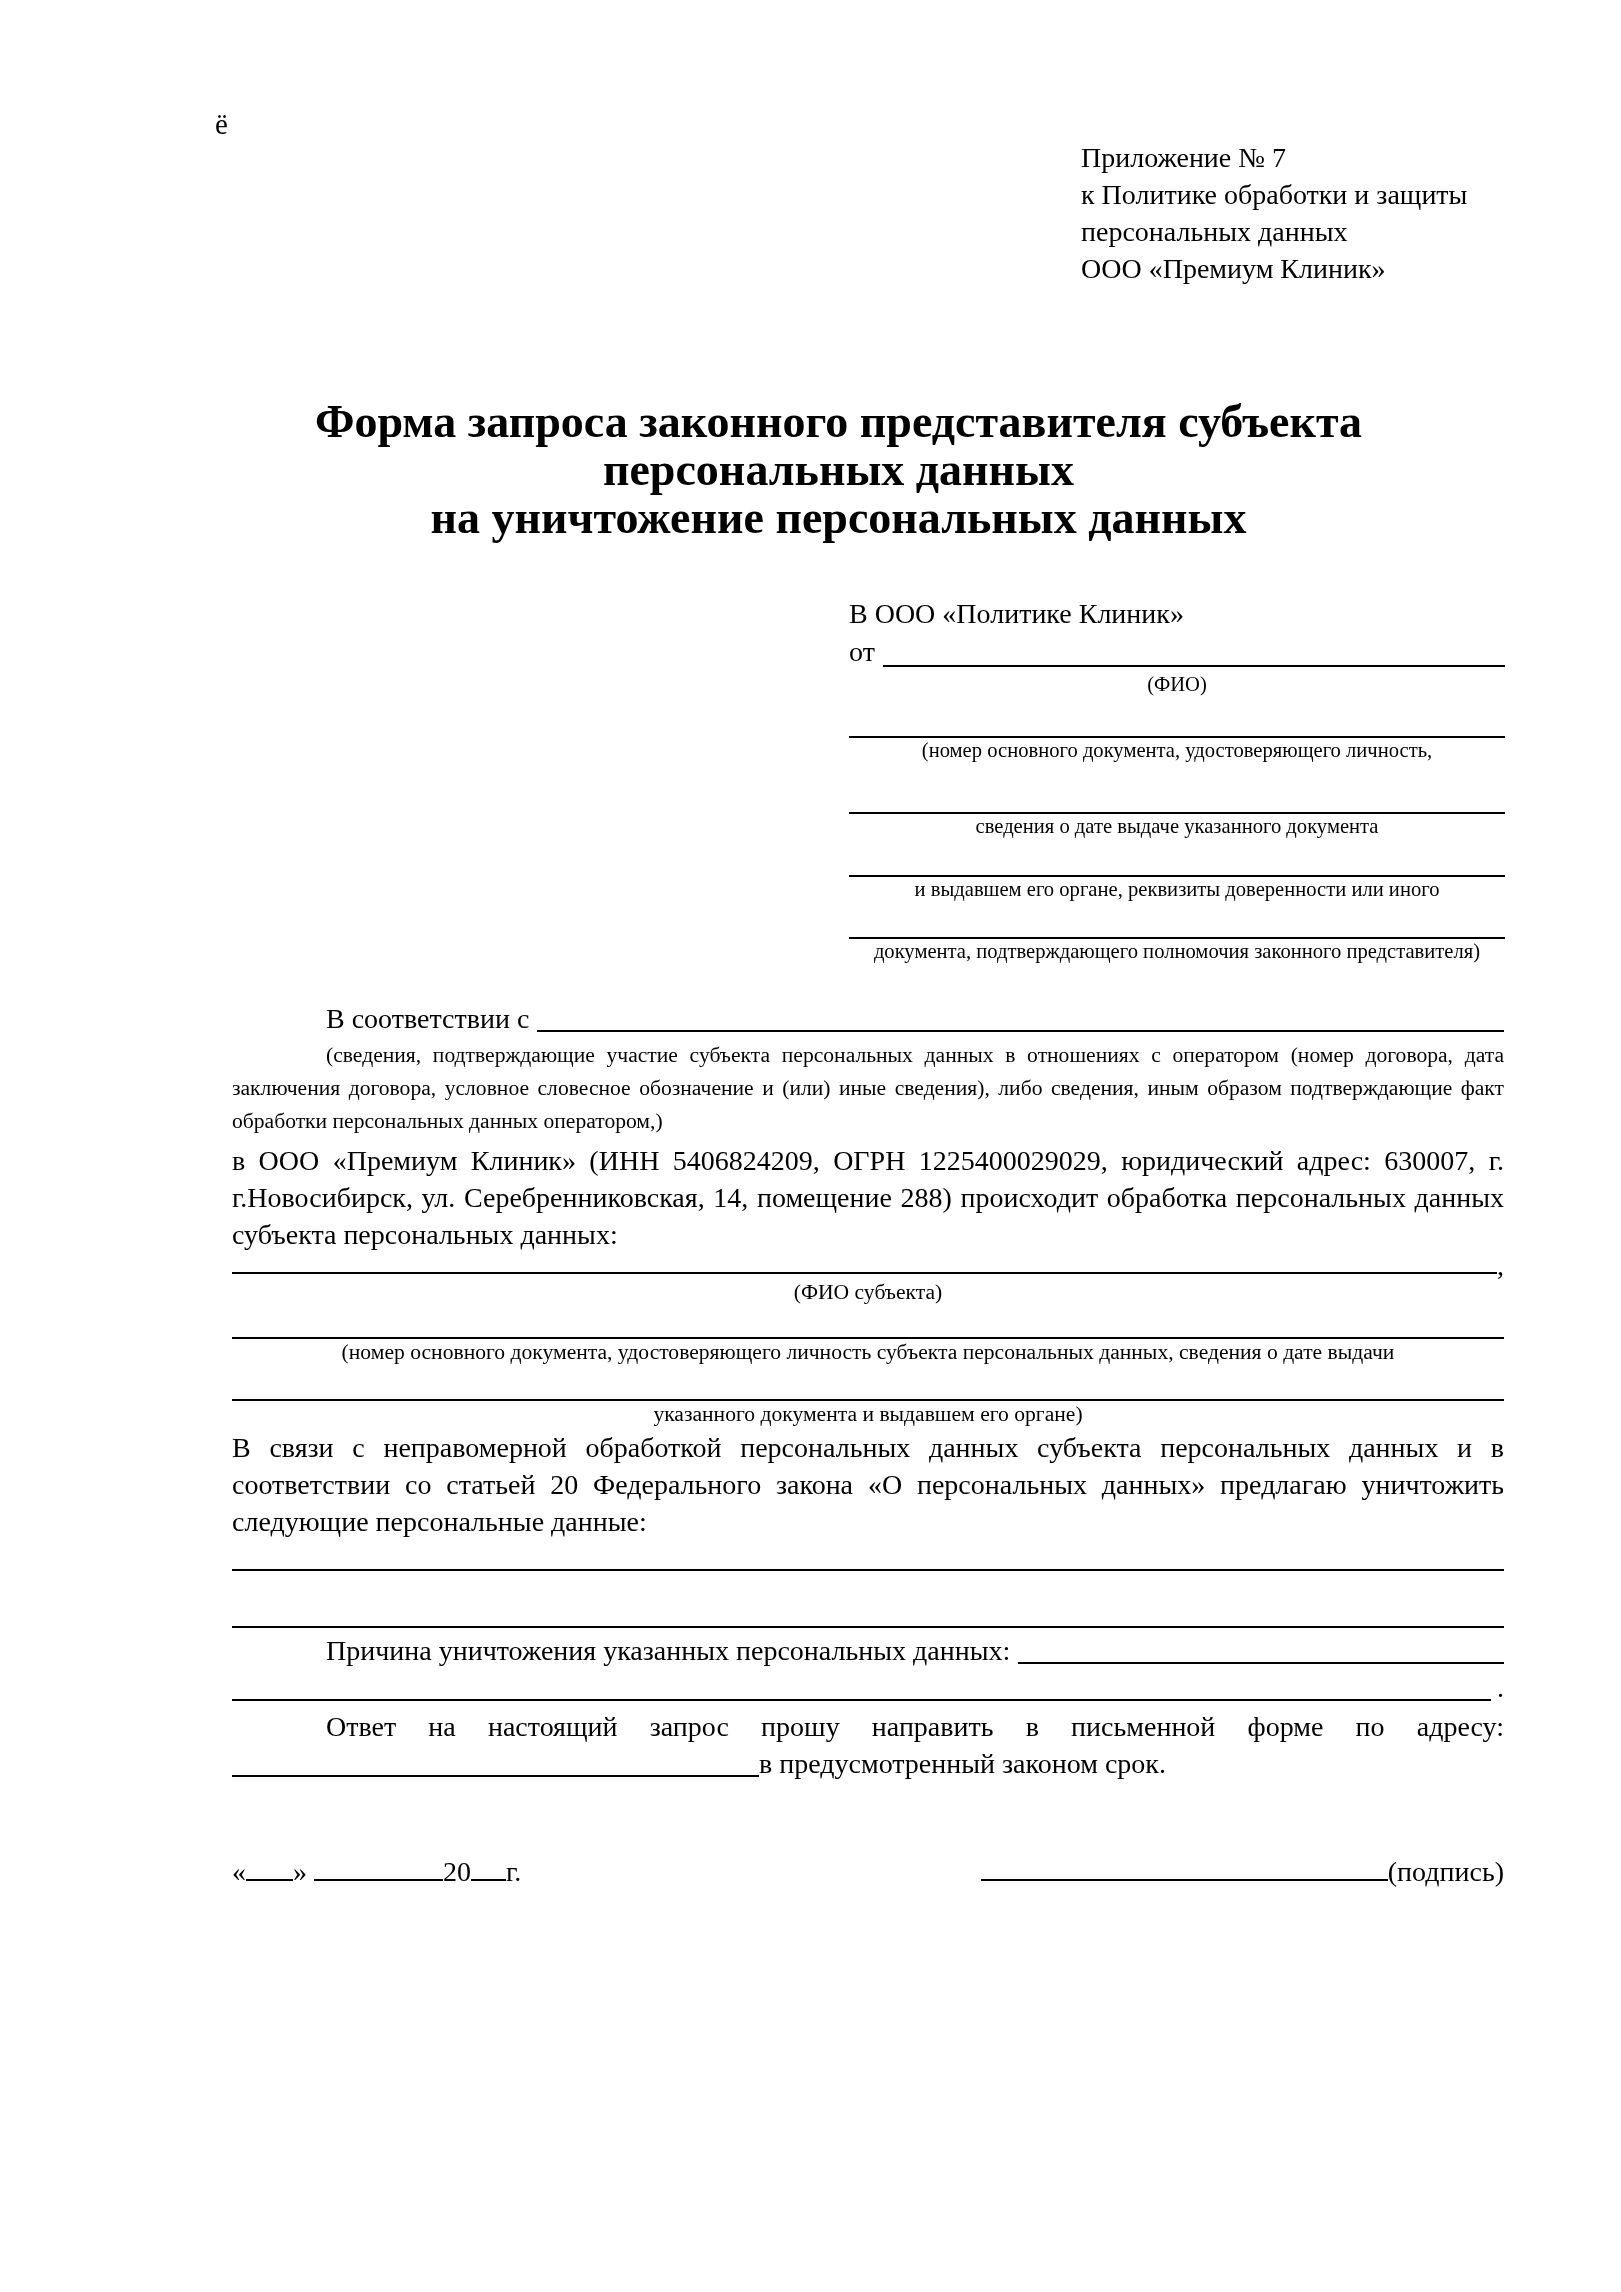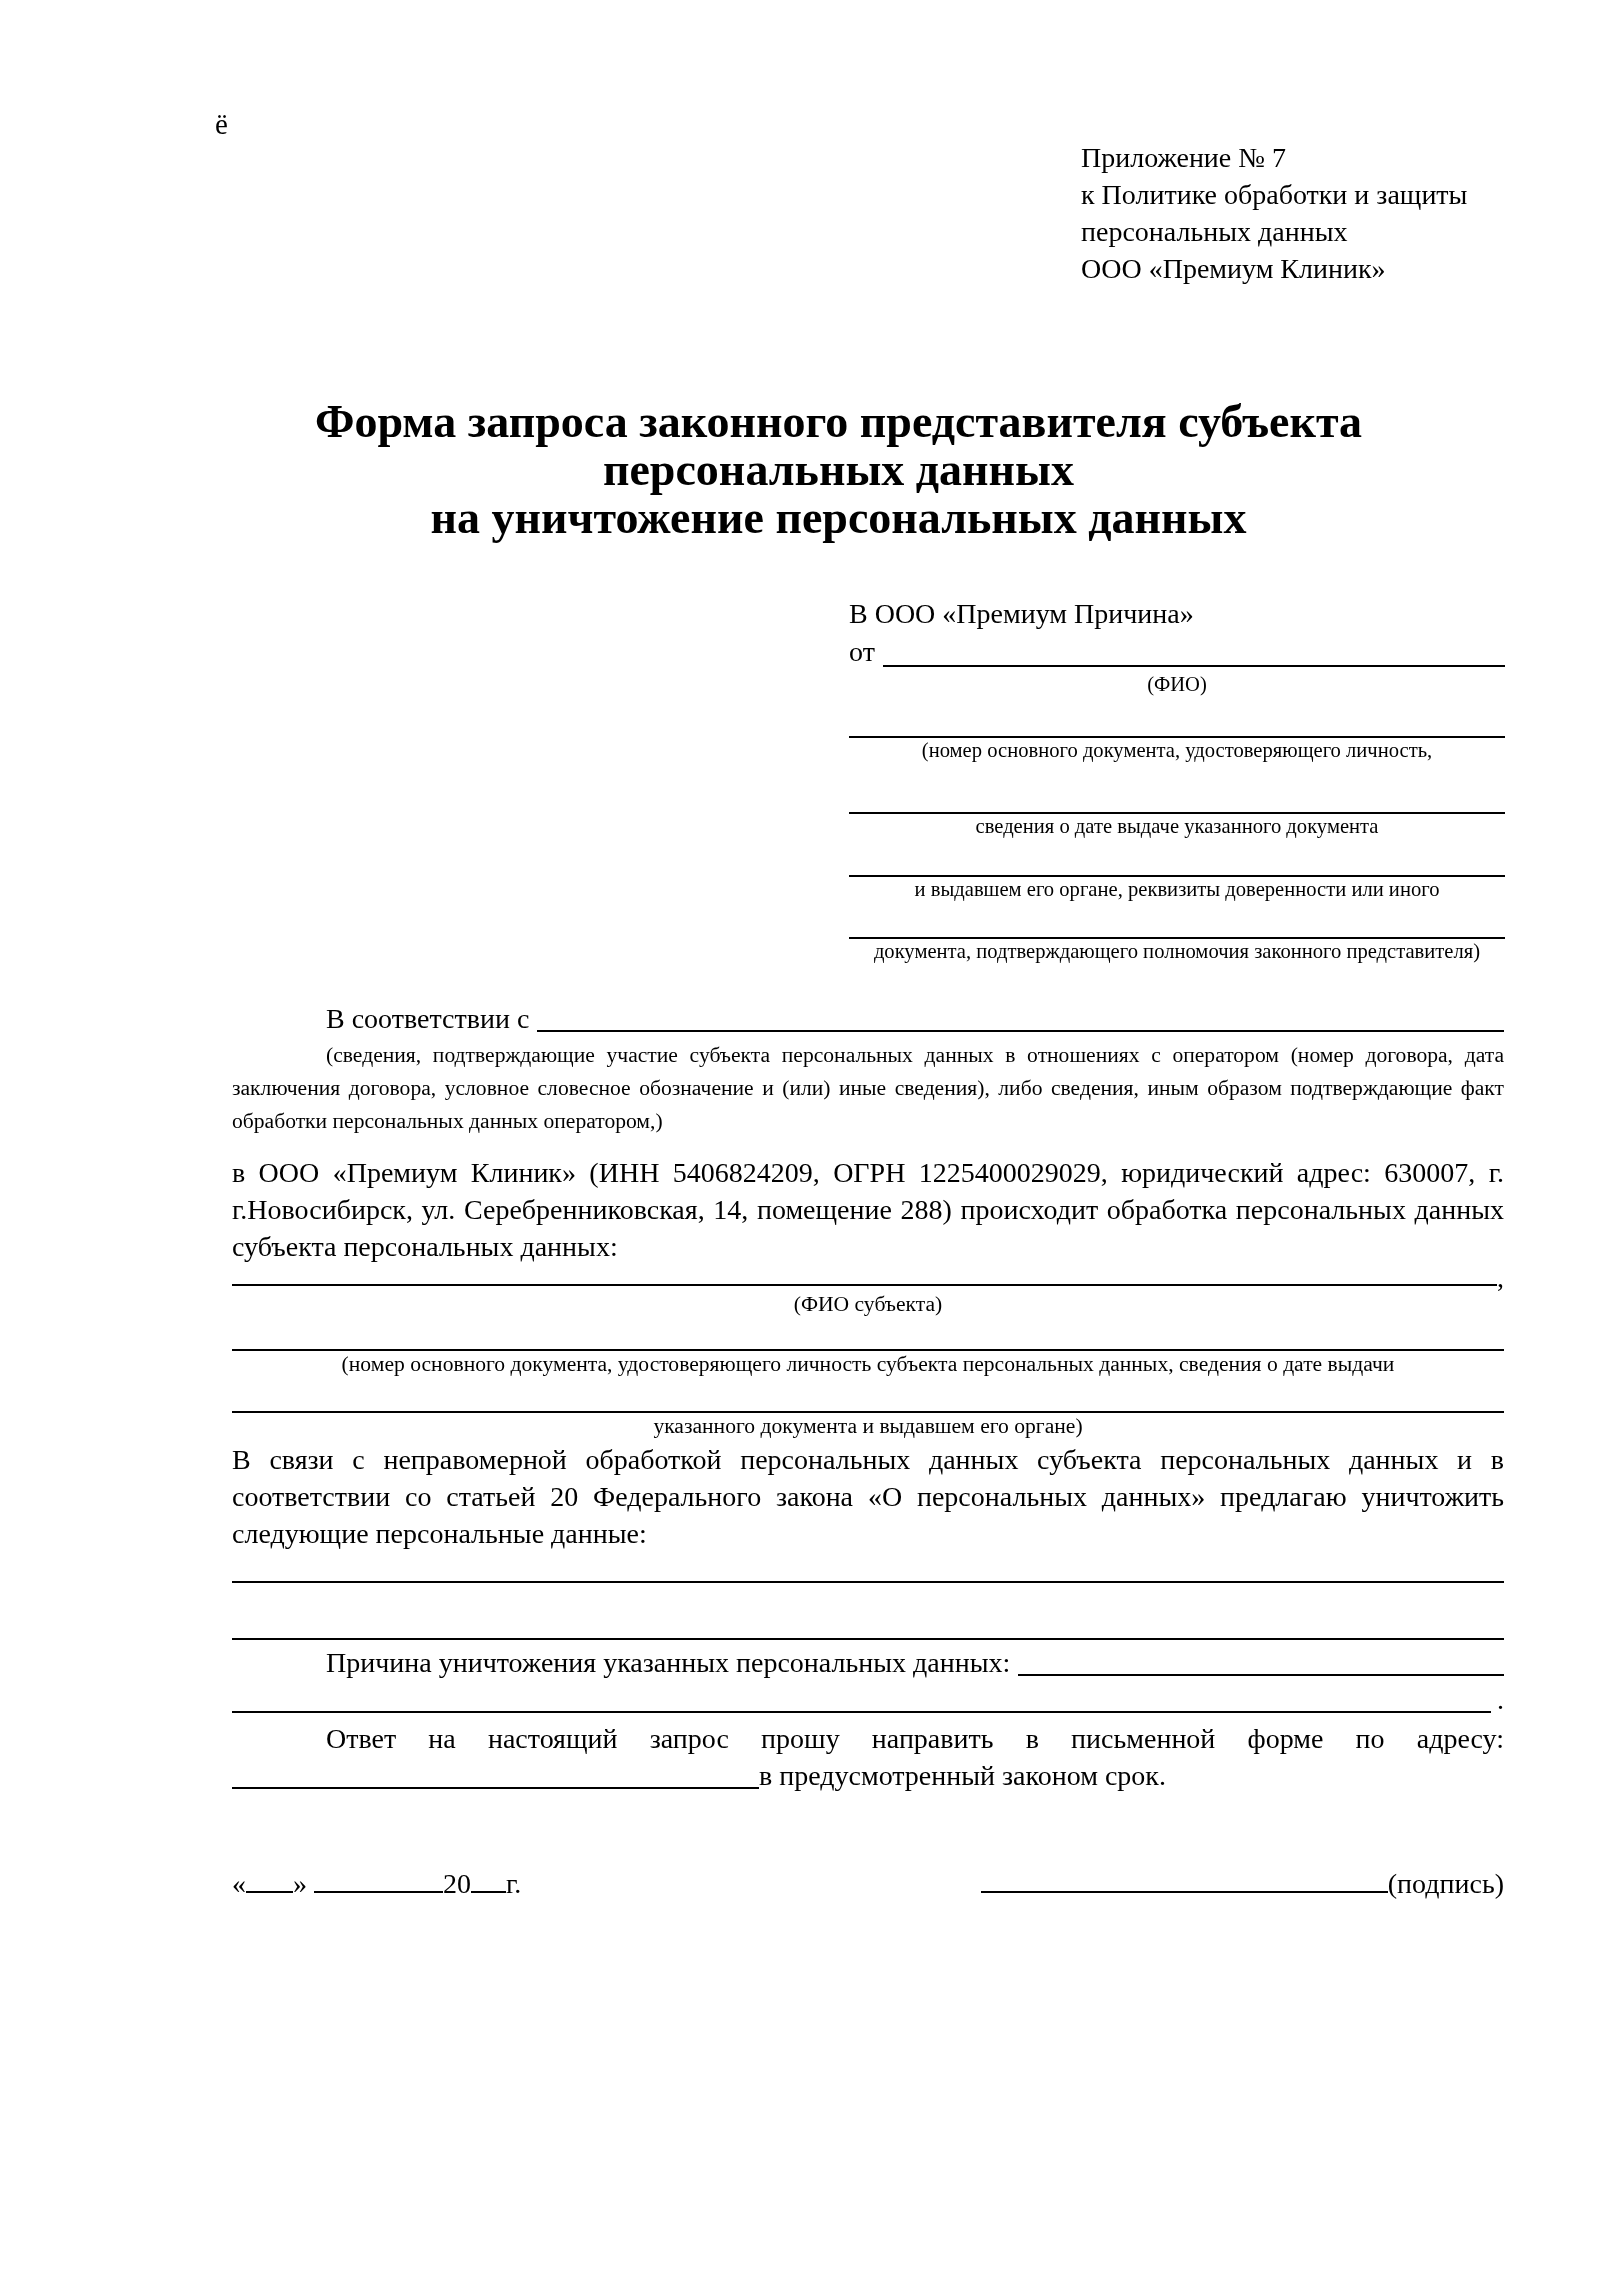--- a/index.html
+++ b/index.html
@@ -69,21 +69,21 @@
     left: 232px;
     top: 1000px;
     width: 1272px;
     font-size: 28px;
   }
   .main .caption {
     font-size: 21.6px;
     line-height: 27.4px;
   }
   .small-note {
-    margin: 2px 0 16px 0;
+    margin: 2px 0 4px 0;
     font-size: 21.6px;
     line-height: 33px;
     text-align: justify;
     text-indent: 94px;
   }
   .para {
     margin: 3.9px 0 0 0;
     line-height: 37px;
     text-align: justify;
   }
@@ -126,21 +126,21 @@
     <div>персональных данных</div>
     <div>ООО «Премиум Клиник»</div>
   </div>
 
   <div class="title">
     <div>Форма запроса законного представителя субъекта персональных данных</div>
     <div>на уничтожение персональных данных</div>
   </div>
 
   <div class="addressee">
-    <div class="addr-to">В ООО «Премиум Причина»</div>
+    <div class="addr-to">В ООО «Политике Клиник»</div>
     <div class="row from-row">
       <span class="txt">от</span>
       <span class="blank"></span>
     </div>
     <div class="caption">(ФИО)</div>
 
     <div class="uline" style="margin-top:38px"></div>
     <div class="caption">(номер основного документа, удостоверяющего личность,</div>
 
     <div class="uline" style="margin-top:49px"></div>

